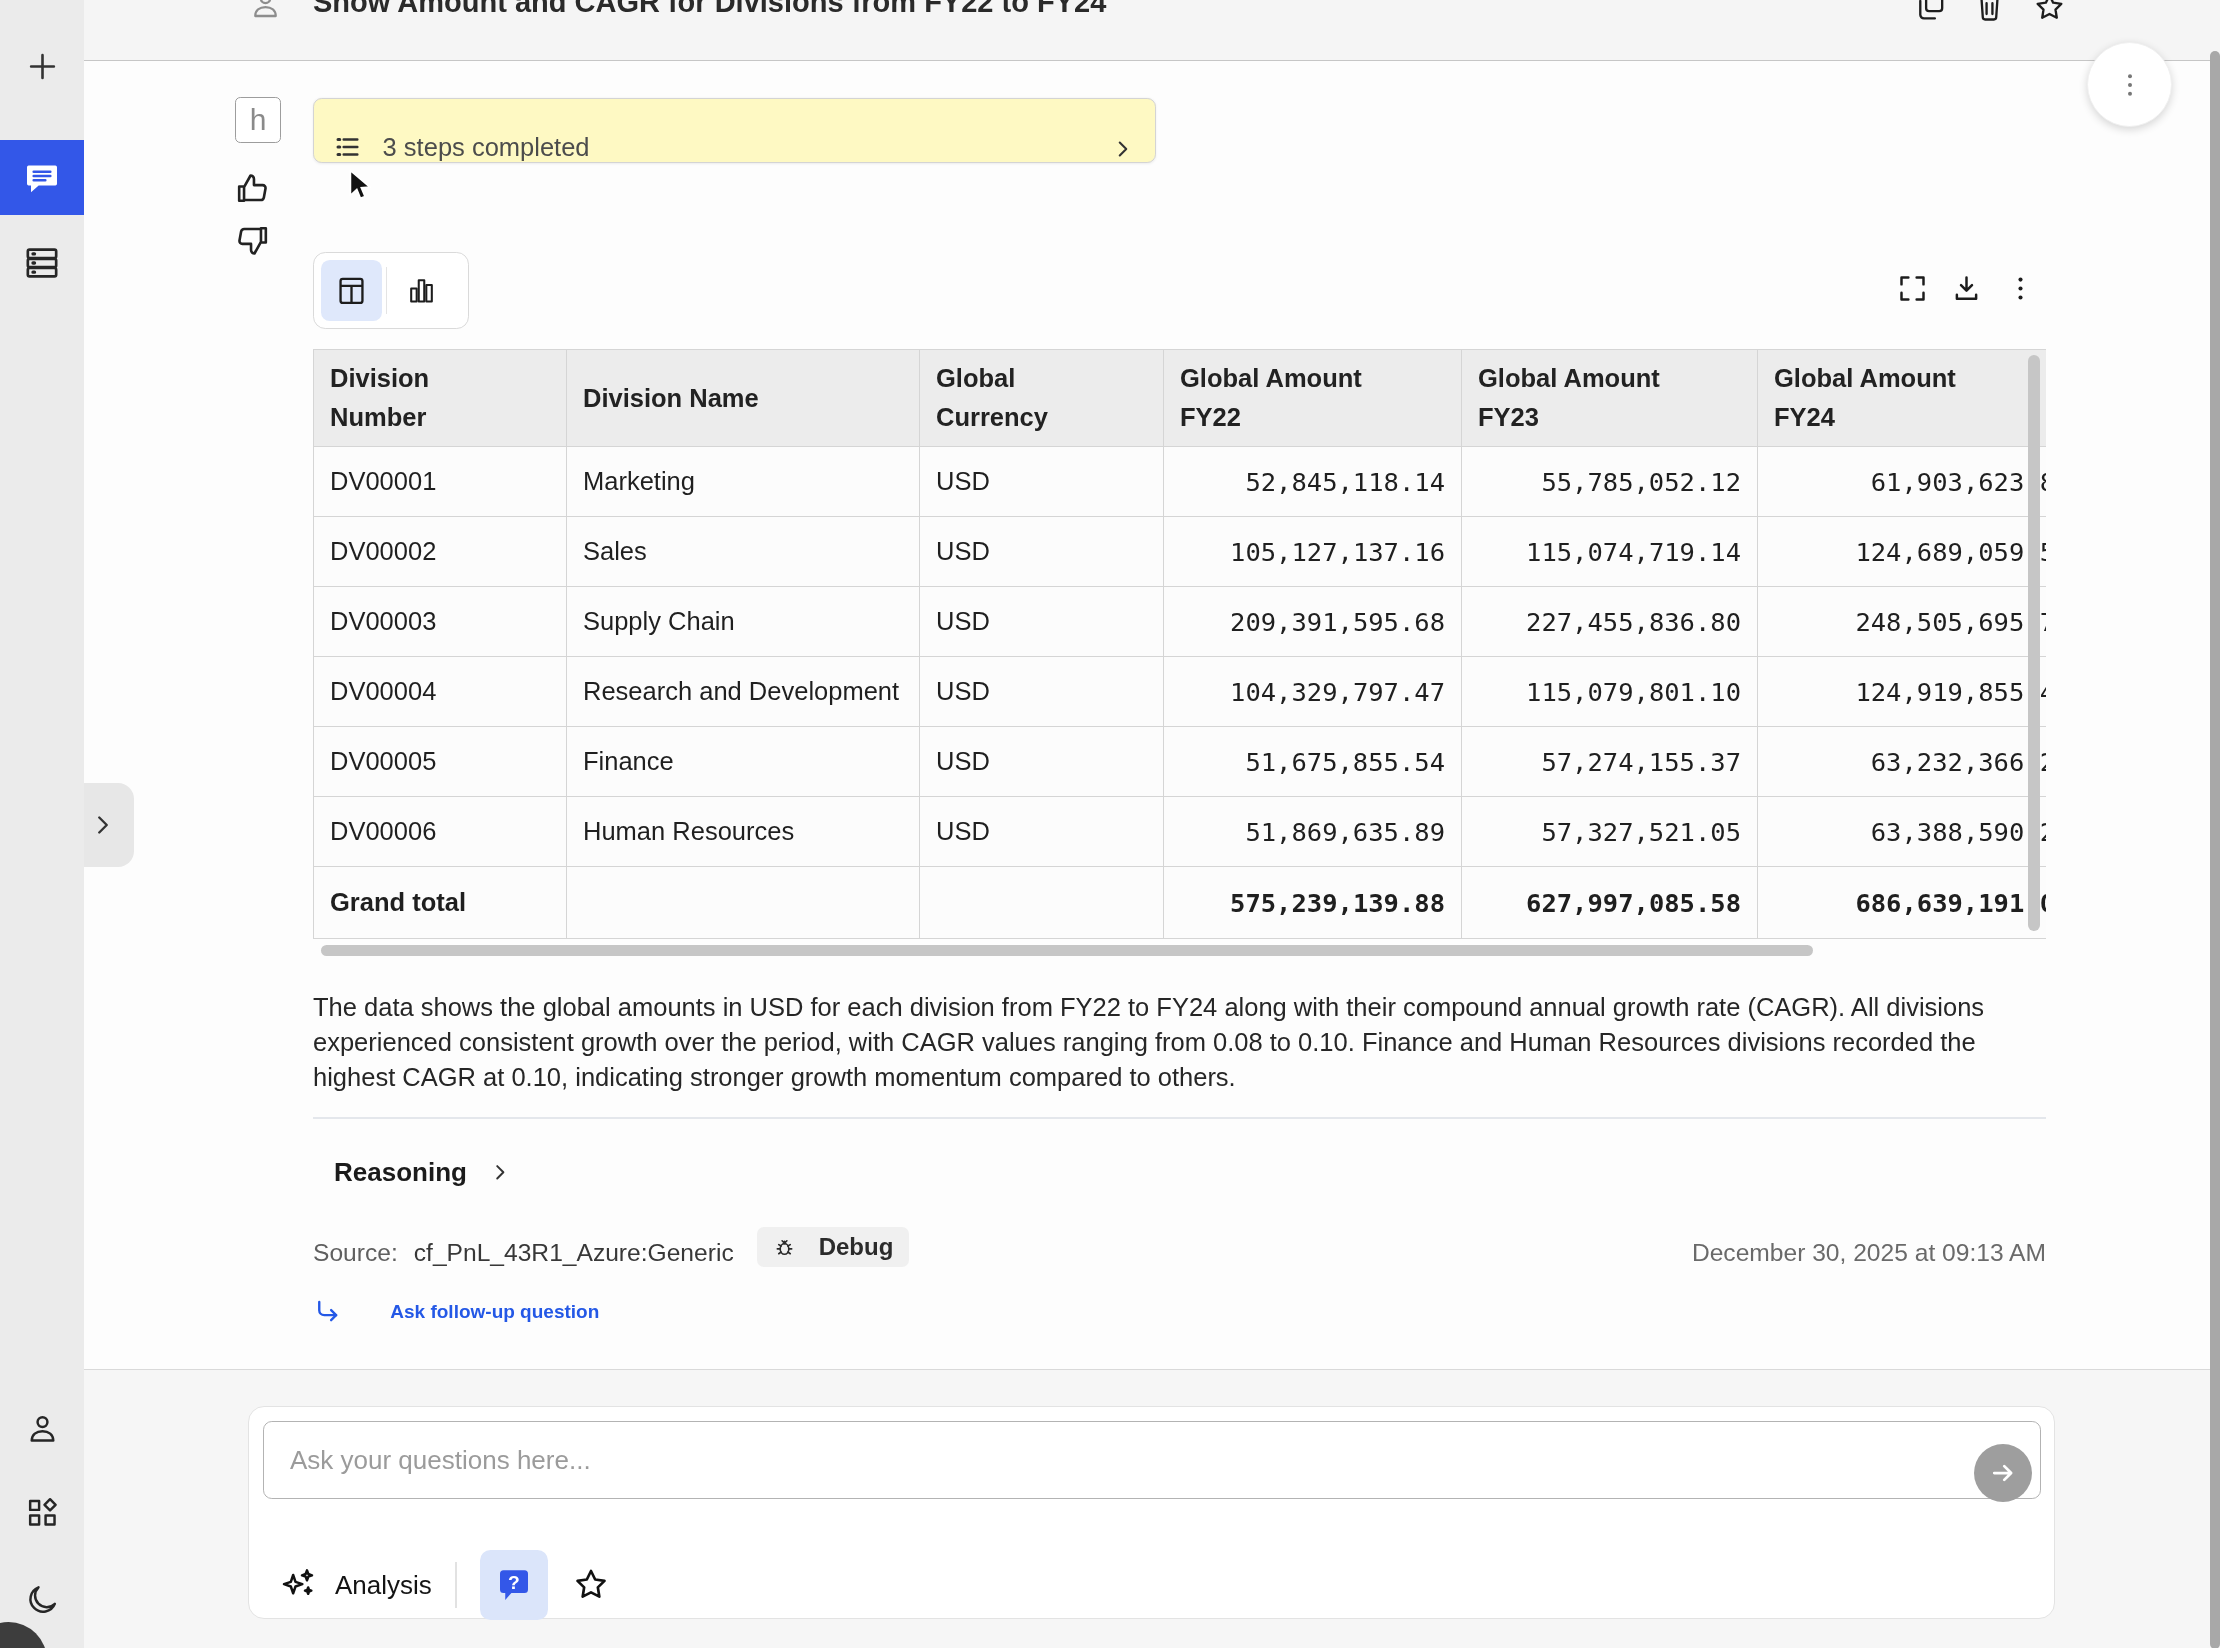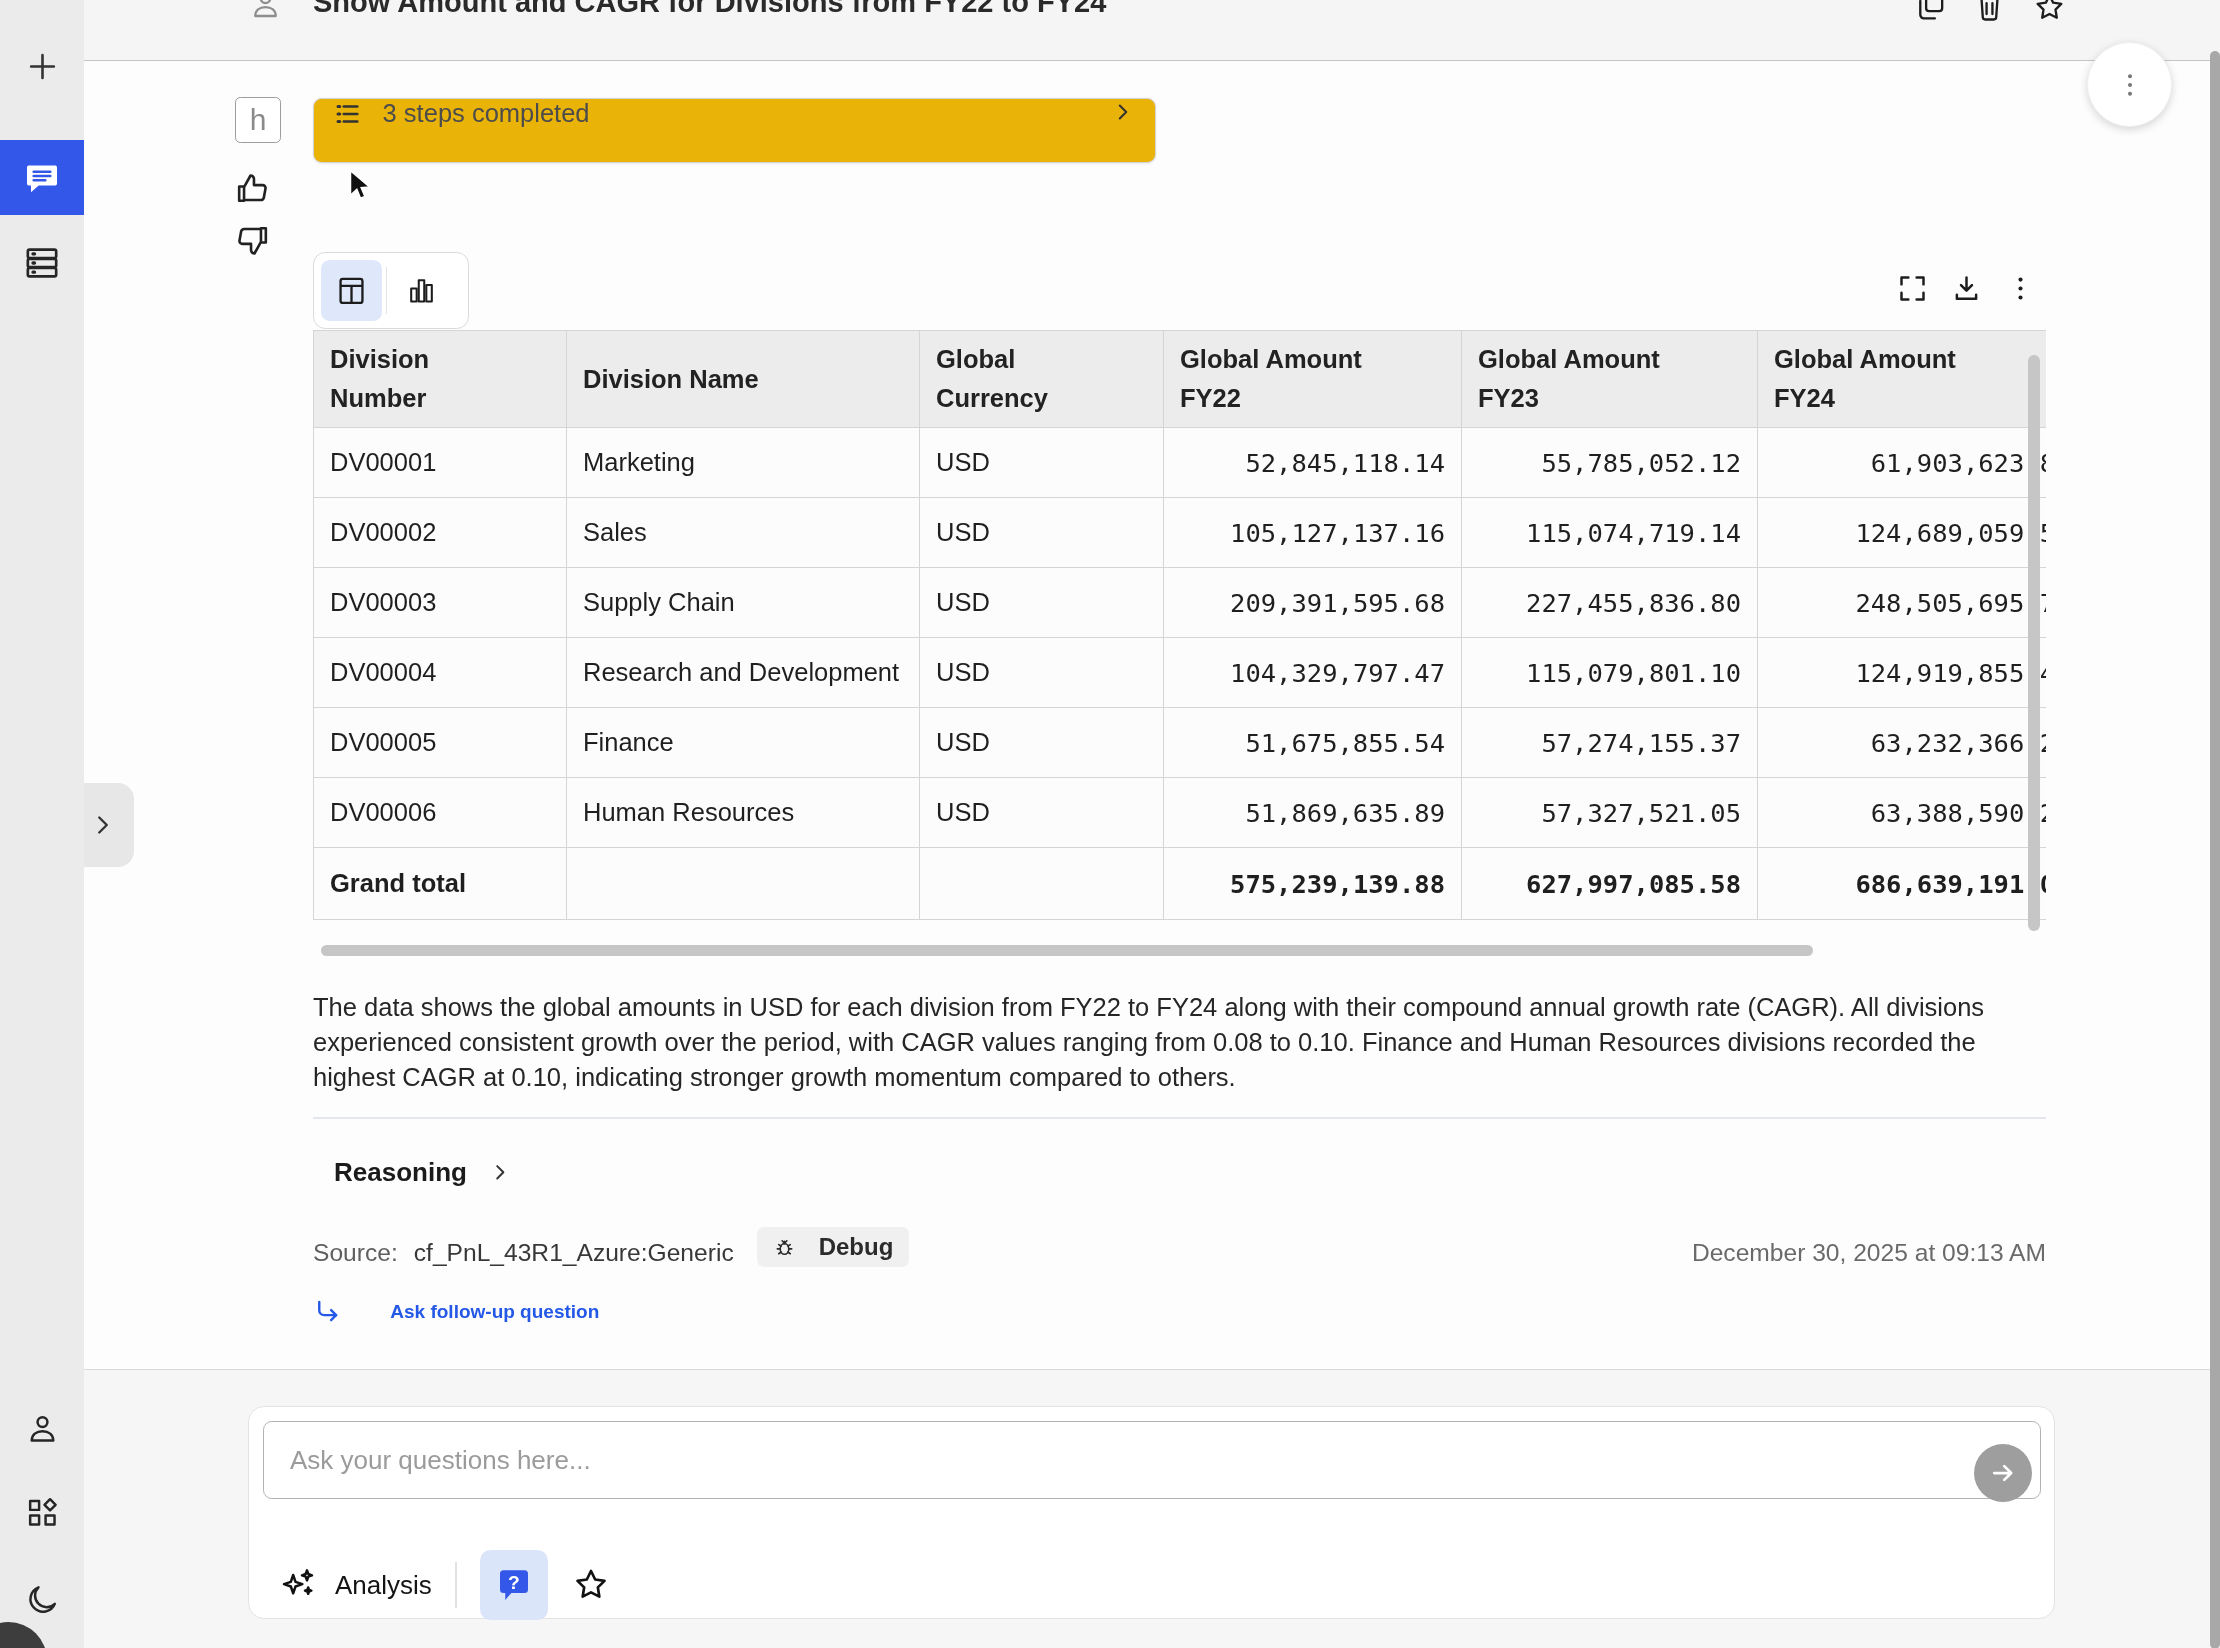--- a/index.html
+++ b/index.html
@@ -15,32 +15,32 @@
   
   .topbar{left:84px;top:0;width:2137px;height:60px;background:#f5f5f5;border-bottom:1.8px solid #c6c6c6;z-index:10;}
   .page-title{left:313px;top:-14px;font-size:29px;font-weight:700;color:#2a2a2a;white-space:nowrap;}
   .top-icons{right:154px;top:-10.5px;display:flex;gap:24.6px;color:#1d1d1d;}
   .float-dots{left:2087px;top:42px;width:83px;height:83px;border-radius:50%;background:#fff;box-shadow:0 2.6px 8.8px rgba(0,0,0,.16);border:0.9px solid #f0f0f0;display:flex;align-items:center;justify-content:center;z-index:35;color:#6f6f6f;}
   .win-scrollbar{left:2210px;top:51px;width:9.7px;height:1598px;background:#a8a8a8;border-radius:5.3px;z-index:50;}
   
   .content-bg{left:84px;top:60px;width:2137px;height:1310px;background:#fdfdfd;}
   .avatar{left:235px;top:97px;width:44px;height:44px;border:1.8px solid #9d9d9d;border-radius:5.3px;display:flex;align-items:center;justify-content:center;font-size:30px;color:#8a8a8a;background:#fff;}
   .thumb{color:#222;}
-  .steps-bar{left:313px;top:98px;width:843px;height:65px;background:#eab308;border:1.8px solid #d4d4d4;border-radius:8.8px;box-shadow:0 0.9px 2.6px rgba(0,0,0,.07);display:flex;align-items:flex-start;padding:0 19.3px;box-sizing:border-box;gap:19.3px;color:#4c4c4c;}
+  .steps-bar{left:313px;top:98px;width:843px;height:65px;background:#fef9c3;border:1.8px solid #d4d4d4;border-radius:8.8px;box-shadow:0 0.9px 2.6px rgba(0,0,0,.07);display:flex;align-items:flex-end;padding:0 19.3px;box-sizing:border-box;gap:19.3px;color:#4c4c4c;}
   .steps-label{font-size:25.5px;flex:1;}
   .result-title{left:313px;top:193px;display:flex;align-items:center;gap:14px;}
   .result-title h2{margin:0;font-size:30px;font-weight:700;color:#161616;}
   .code-glyph{font-size:19.3px;color:#5a5a5a;font-weight:700;letter-spacing:0.9px;}
   .toggle-group{left:313px;top:252px;width:156px;height:77px;background:#fff;border:1.8px solid #dadada;border-radius:12.3px;display:flex;align-items:center;box-sizing:border-box;padding:0 7px;}
   .toggle-btn{width:61px;height:61px;border-radius:8.8px;display:flex;align-items:center;justify-content:center;color:#1d1d1d;}
   .toggle-sel{background:#dfe8fb;}
   .toggle-div{width:1.8px;height:47px;background:#e4e4e4;margin:0 3.5px;}
   .card-icons{left:1896px;top:272px;display:flex;gap:21px;color:#1c1c1c;align-items:center;}
   
-  .tablewrap{left:313px;top:330px;width:1733px;height:590px;overflow:hidden;}
+  .tablewrap{left:313px;top:349px;width:1733px;height:590px;overflow:hidden;}
   table.data{border-collapse:collapse;table-layout:fixed;width:1757px;}
   table.data th,table.data td{border:1.8px solid #d5d5d5;box-sizing:border-box;vertical-align:middle;}
   table.data th{background:#ececec;font-size:25.5px;font-weight:700;color:#222;height:97px;padding:8.8px 16px;line-height:39px;text-align:left;}
   table.data td{background:#fcfcfc;height:70px;font-size:25.5px;color:#1f1f1f;padding:8.8px 16px;}
   th.num,td.num{text-align:right;}
   td.num{font-family:"DejaVu Sans Mono",monospace;font-size:21px;}
   tr.gt td{font-weight:700;height:72px;}
   .vscroll{left:2028px;top:355px;width:12.3px;height:576px;background:#c6c6c6;border-radius:7px;z-index:5;}
   .hscroll{left:321px;top:945px;width:1492px;height:11.4px;background:#c6c6c6;border-radius:6.1px;}
   

